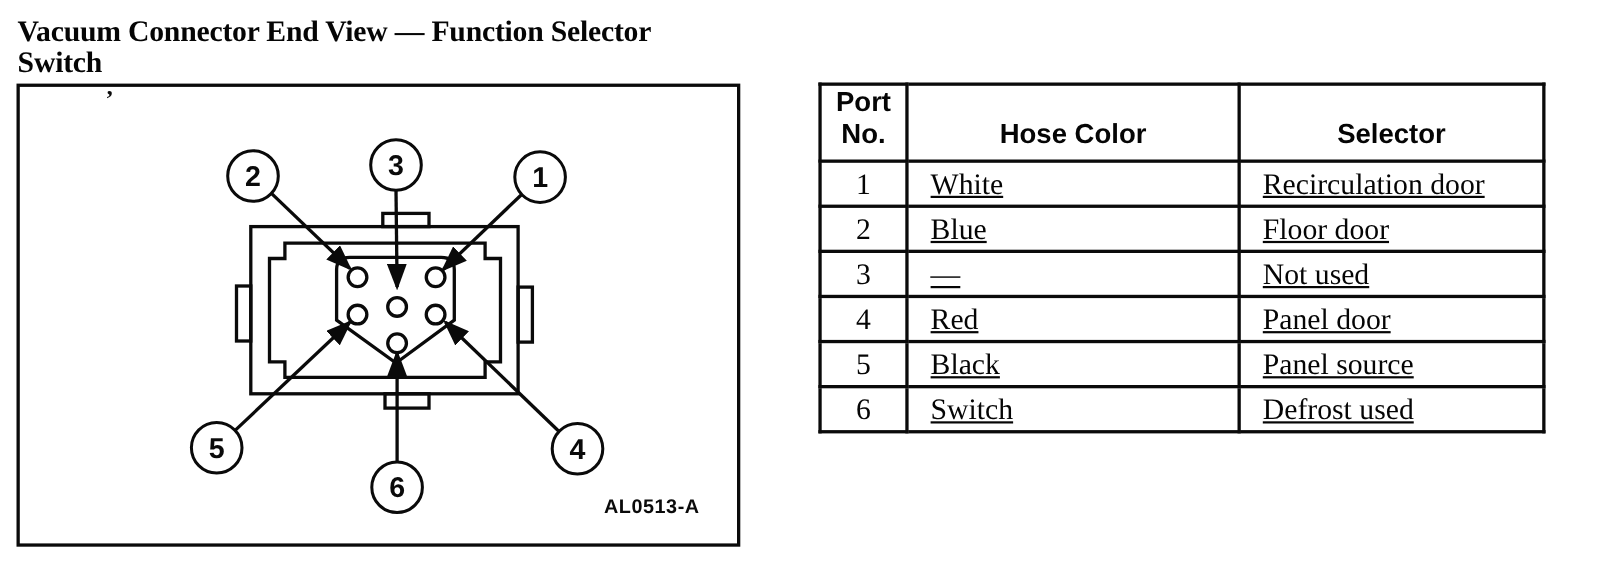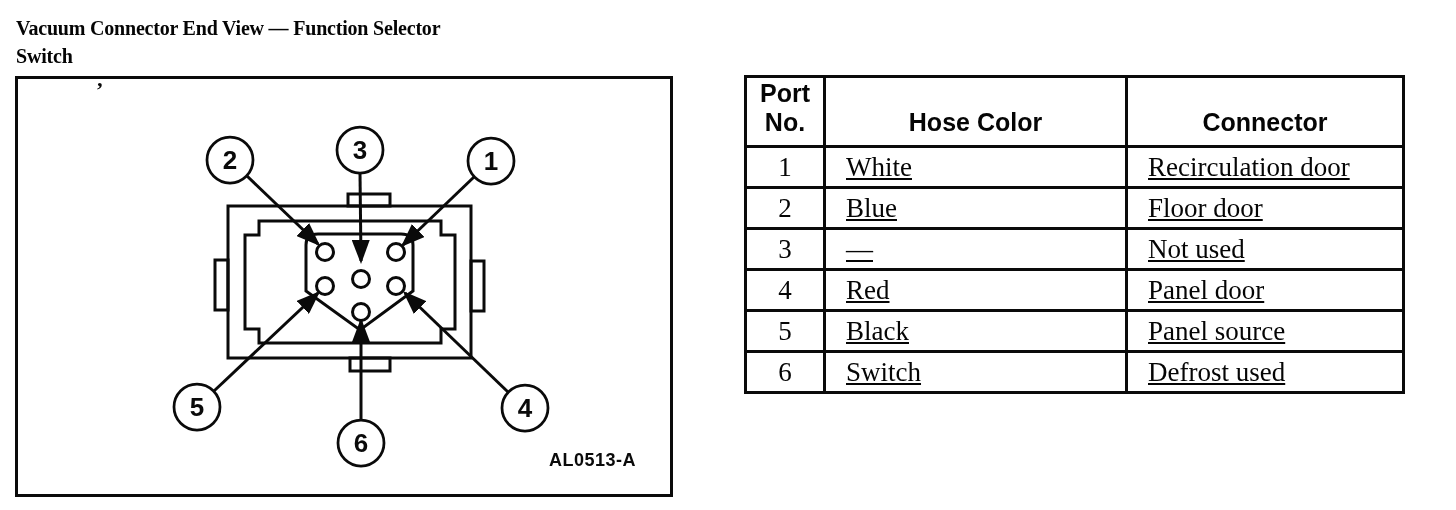--- a/index.html
+++ b/index.html
@@ -9,21 +9,21 @@
     position: relative;
     overflow: hidden;
     font-family: "Liberation Serif", serif;
     color: #000;
   }
   .page-title {
     position: absolute;
     left: 16px; top: 14px;
     font-family: "Liberation Serif", serif;
     font-weight: bold;
-    font-size: 20px;
+    font-size: 27px;
     line-height: 28px;
     letter-spacing: -0.2px;
     white-space: pre-line;
     color: #050505;
   }
   .diagram-box {
     position: absolute;
     left: 15px; top: 76px;
     width: 652px; height: 415px;
     border: 3px solid #0a0a0a;
@@ -145,21 +145,21 @@
     <colgroup>
       <col style="width:79px">
       <col style="width:302px">
       <col style="width:277px">
     </colgroup>
     <thead>
       <tr>
         <th class="th-port">Port
 No.</th>
         <th>Hose Color</th>
-        <th class="th-func">Connector</th>
+        <th class="th-func">Selector</th>
       </tr>
     </thead>
     <tbody>
       <tr>
         <td class="c-port">1</td>
         <td class="c-hose">White</td>
         <td class="c-func">Recirculation door</td>
       </tr>
       <tr>
         <td class="c-port">2</td>

